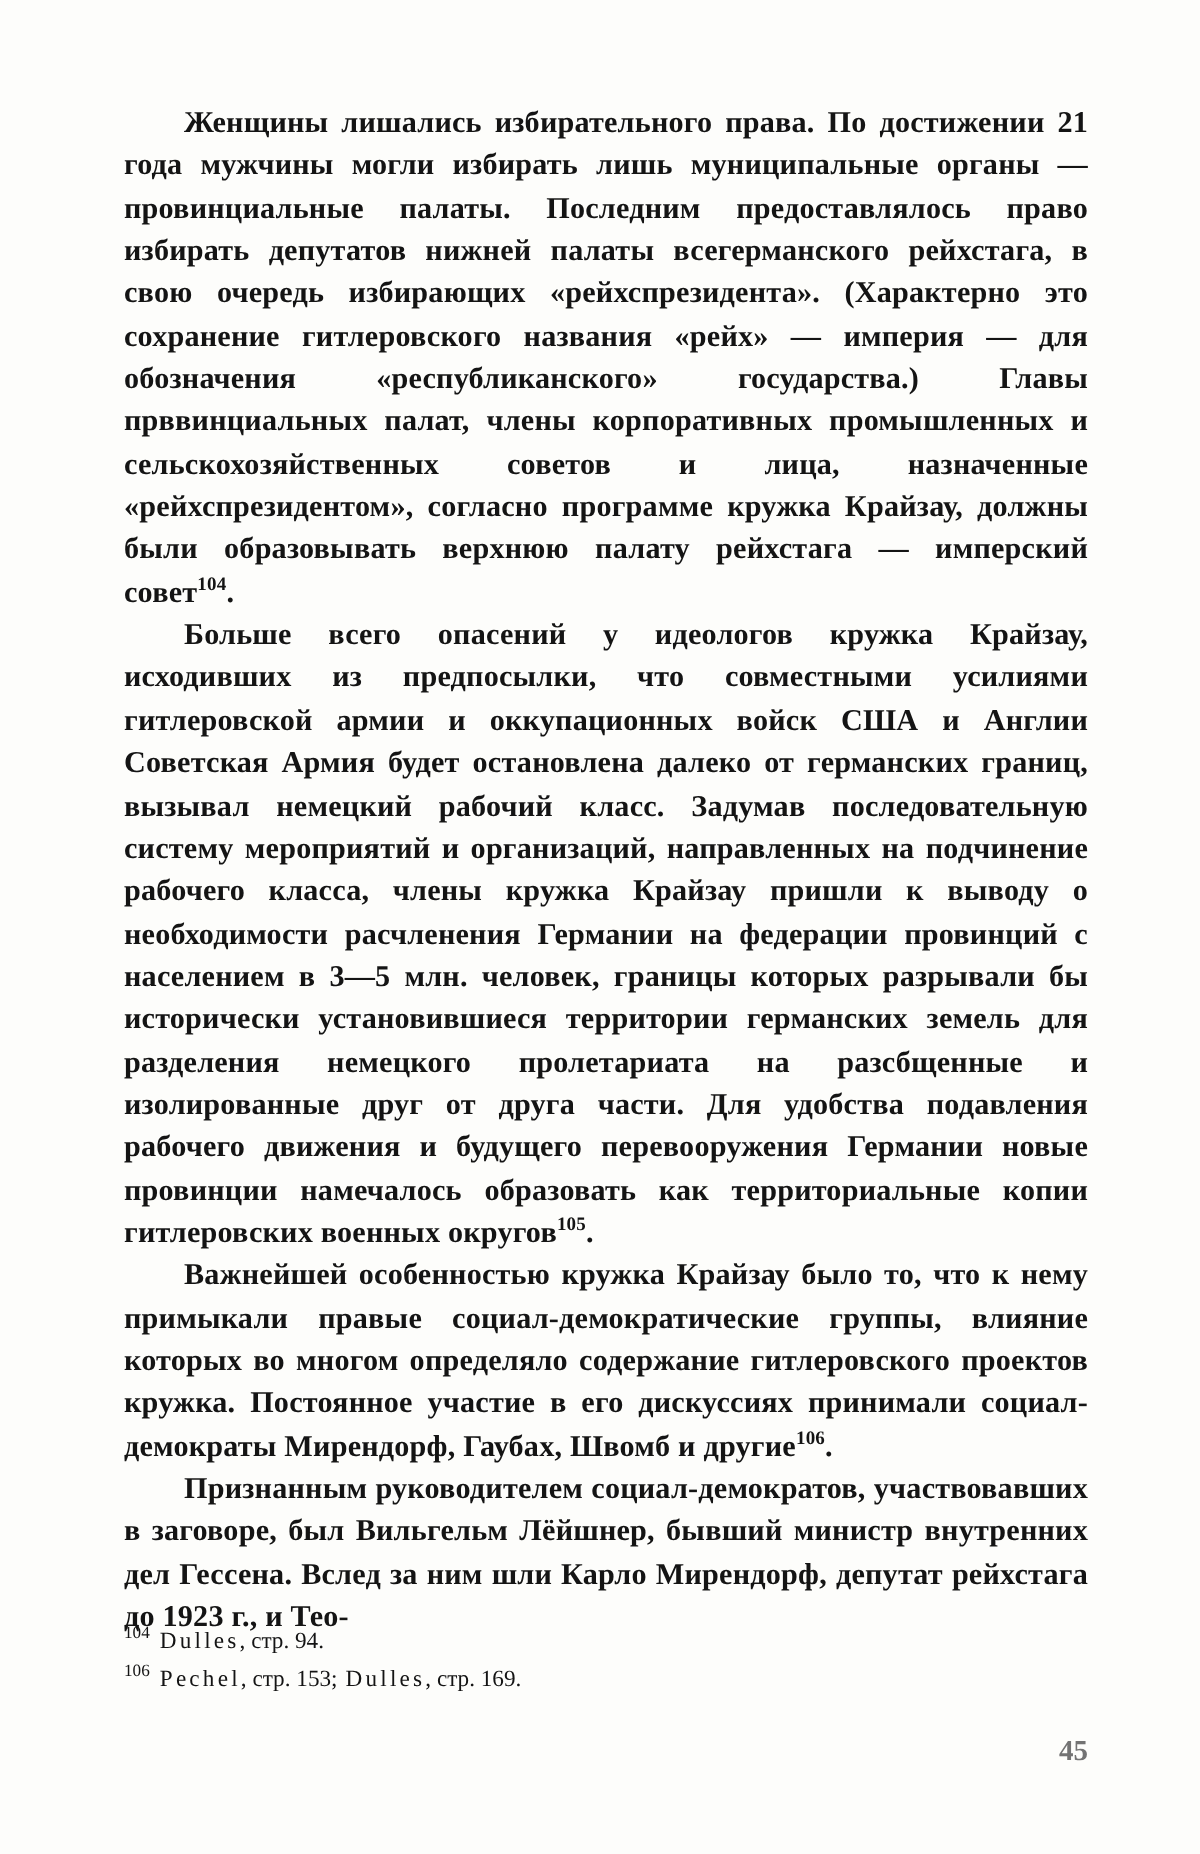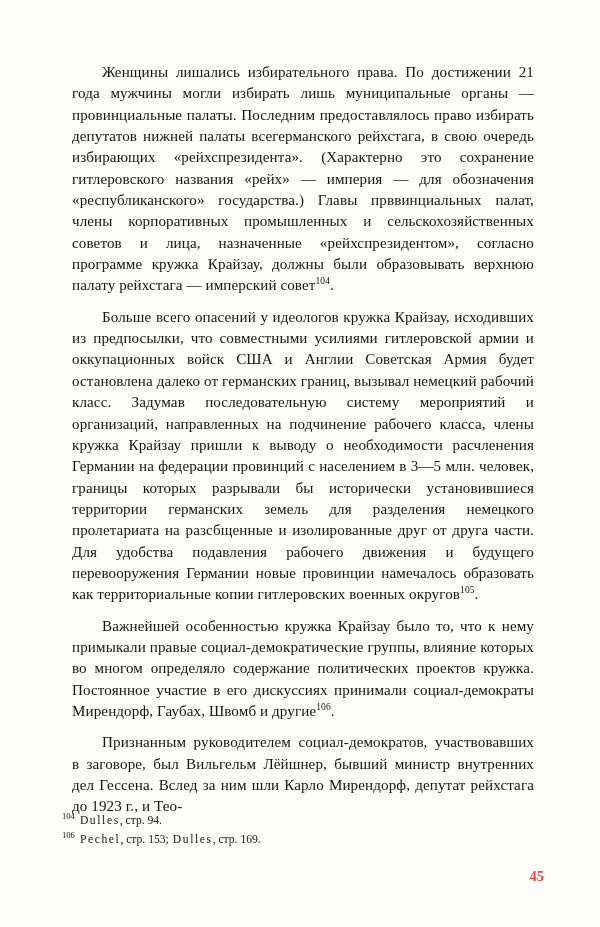--- a/index.html
+++ b/index.html
@@ -23,23 +23,24 @@
   }
   .body-text {
     font-size: 15.1px;
     line-height: 1.415;
     text-align: justify;
     text-justify: inter-word;
     color: #141414;
     letter-spacing: 0.1px;
   }
   .para {
-    margin: 10px;
+    margin: 0;
     text-indent: 30px;
     text-align: justify;
+    font-weight: bold;
   }
   .para + .para {
     margin-top: 0px;
   }
   .sup {
     font-size: 9.5px;
     vertical-align: super;
     line-height: 0;
   }
   .footnotes {
@@ -62,36 +63,36 @@
   }
   .fn-name {
     letter-spacing: 1.6px;
   }
   .page-number {
     position: absolute;
     right: 56px;
     bottom: 42px;
     font-size: 14.5px;
     font-weight: bold;
-    color: #ef4444;
+    color: #737373;
   }
   .sep-space { display: inline-block; width: 4px; }
 </style>
 </head>
 <body>
 
 <div class="page">
 
   <div class="body-text">
 
     <p class="para"><span>Женщины лишались избирательного права. По достижении 21 года мужчины могли избирать лишь муниципальные органы — провинциальные палаты. Последним предоставлялось право избирать депутатов нижней палаты всегерманского рейхстага, в свою очередь избирающих «рейхспрезидента». (Характерно это сохранение гитлеровского названия «рейх» — империя — для обозначения «республиканского» государства.) Главы прввинциальных палат, члены корпоративных промышленных и сельскохозяйственных советов и лица, назначенные «рейхспрезидентом», согласно программе кружка Крайзау, должны были образовывать верхнюю палату рейхстага — имперский совет</span><span class="sup">104</span><span>.</span></p>
 
     <p class="para"><span>Больше всего опасений у идеологов кружка Крайзау, исходивших из предпосылки, что совместными усилиями гитлеровской армии и оккупационных войск США и Англии Советская Армия будет остановлена далеко от германских границ, вызывал немецкий рабочий класс. Задумав последовательную систему мероприятий и организаций, направленных на подчинение рабочего класса, члены кружка Крайзау пришли к выводу о необходимости расчленения Германии на федерации провинций с населением в 3—5 млн. человек, границы которых разрывали бы исторически установившиеся территории германских земель для разделения немецкого пролетариата на разсбщенные и изолированные друг от друга части. Для удобства подавления рабочего движения и будущего перевооружения Германии новые провинции намечалось образовать как территориальные копии гитлеровских военных округов</span><span class="sup">105</span><span>.</span></p>
 
-    <p class="para"><span>Важнейшей особенностью кружка Крайзау было то, что к нему примыкали правые социал-демократические группы, влияние которых во многом определяло содержание политических проектов кружка. Постоянное участие в его дискуссиях принимали социал-демократы Мирендорф, Гаубах, Швомб и другие</span><span class="sup">106</span><span>.</span></p>
+    <p class="para"><span>Важнейшей особенностью кружка Крайзау было то, что к нему примыкали правые социал-демократические группы, влияние которых во многом определяло содержание гитлеровского проектов кружка. Постоянное участие в его дискуссиях принимали социал-демократы Мирендорф, Гаубах, Швомб и другие</span><span class="sup">106</span><span>.</span></p>
 
     <p class="para"><span>Признанным руководителем социал-демократов, участвовавших в заговоре, был Вильгельм Лёйшнер, бывший министр внутренних дел Гессена. Вслед за ним шли Карло Мирендорф, депутат рейхстага до 1923 г., и Тео-</span></p>
 
   </div>
 
   <div class="footnotes">
 
     <div class="fn-line">
       <span class="fn-num">104</span><span class="fn-name">Dulles</span><span>, стр. 94.</span>
     </div>

